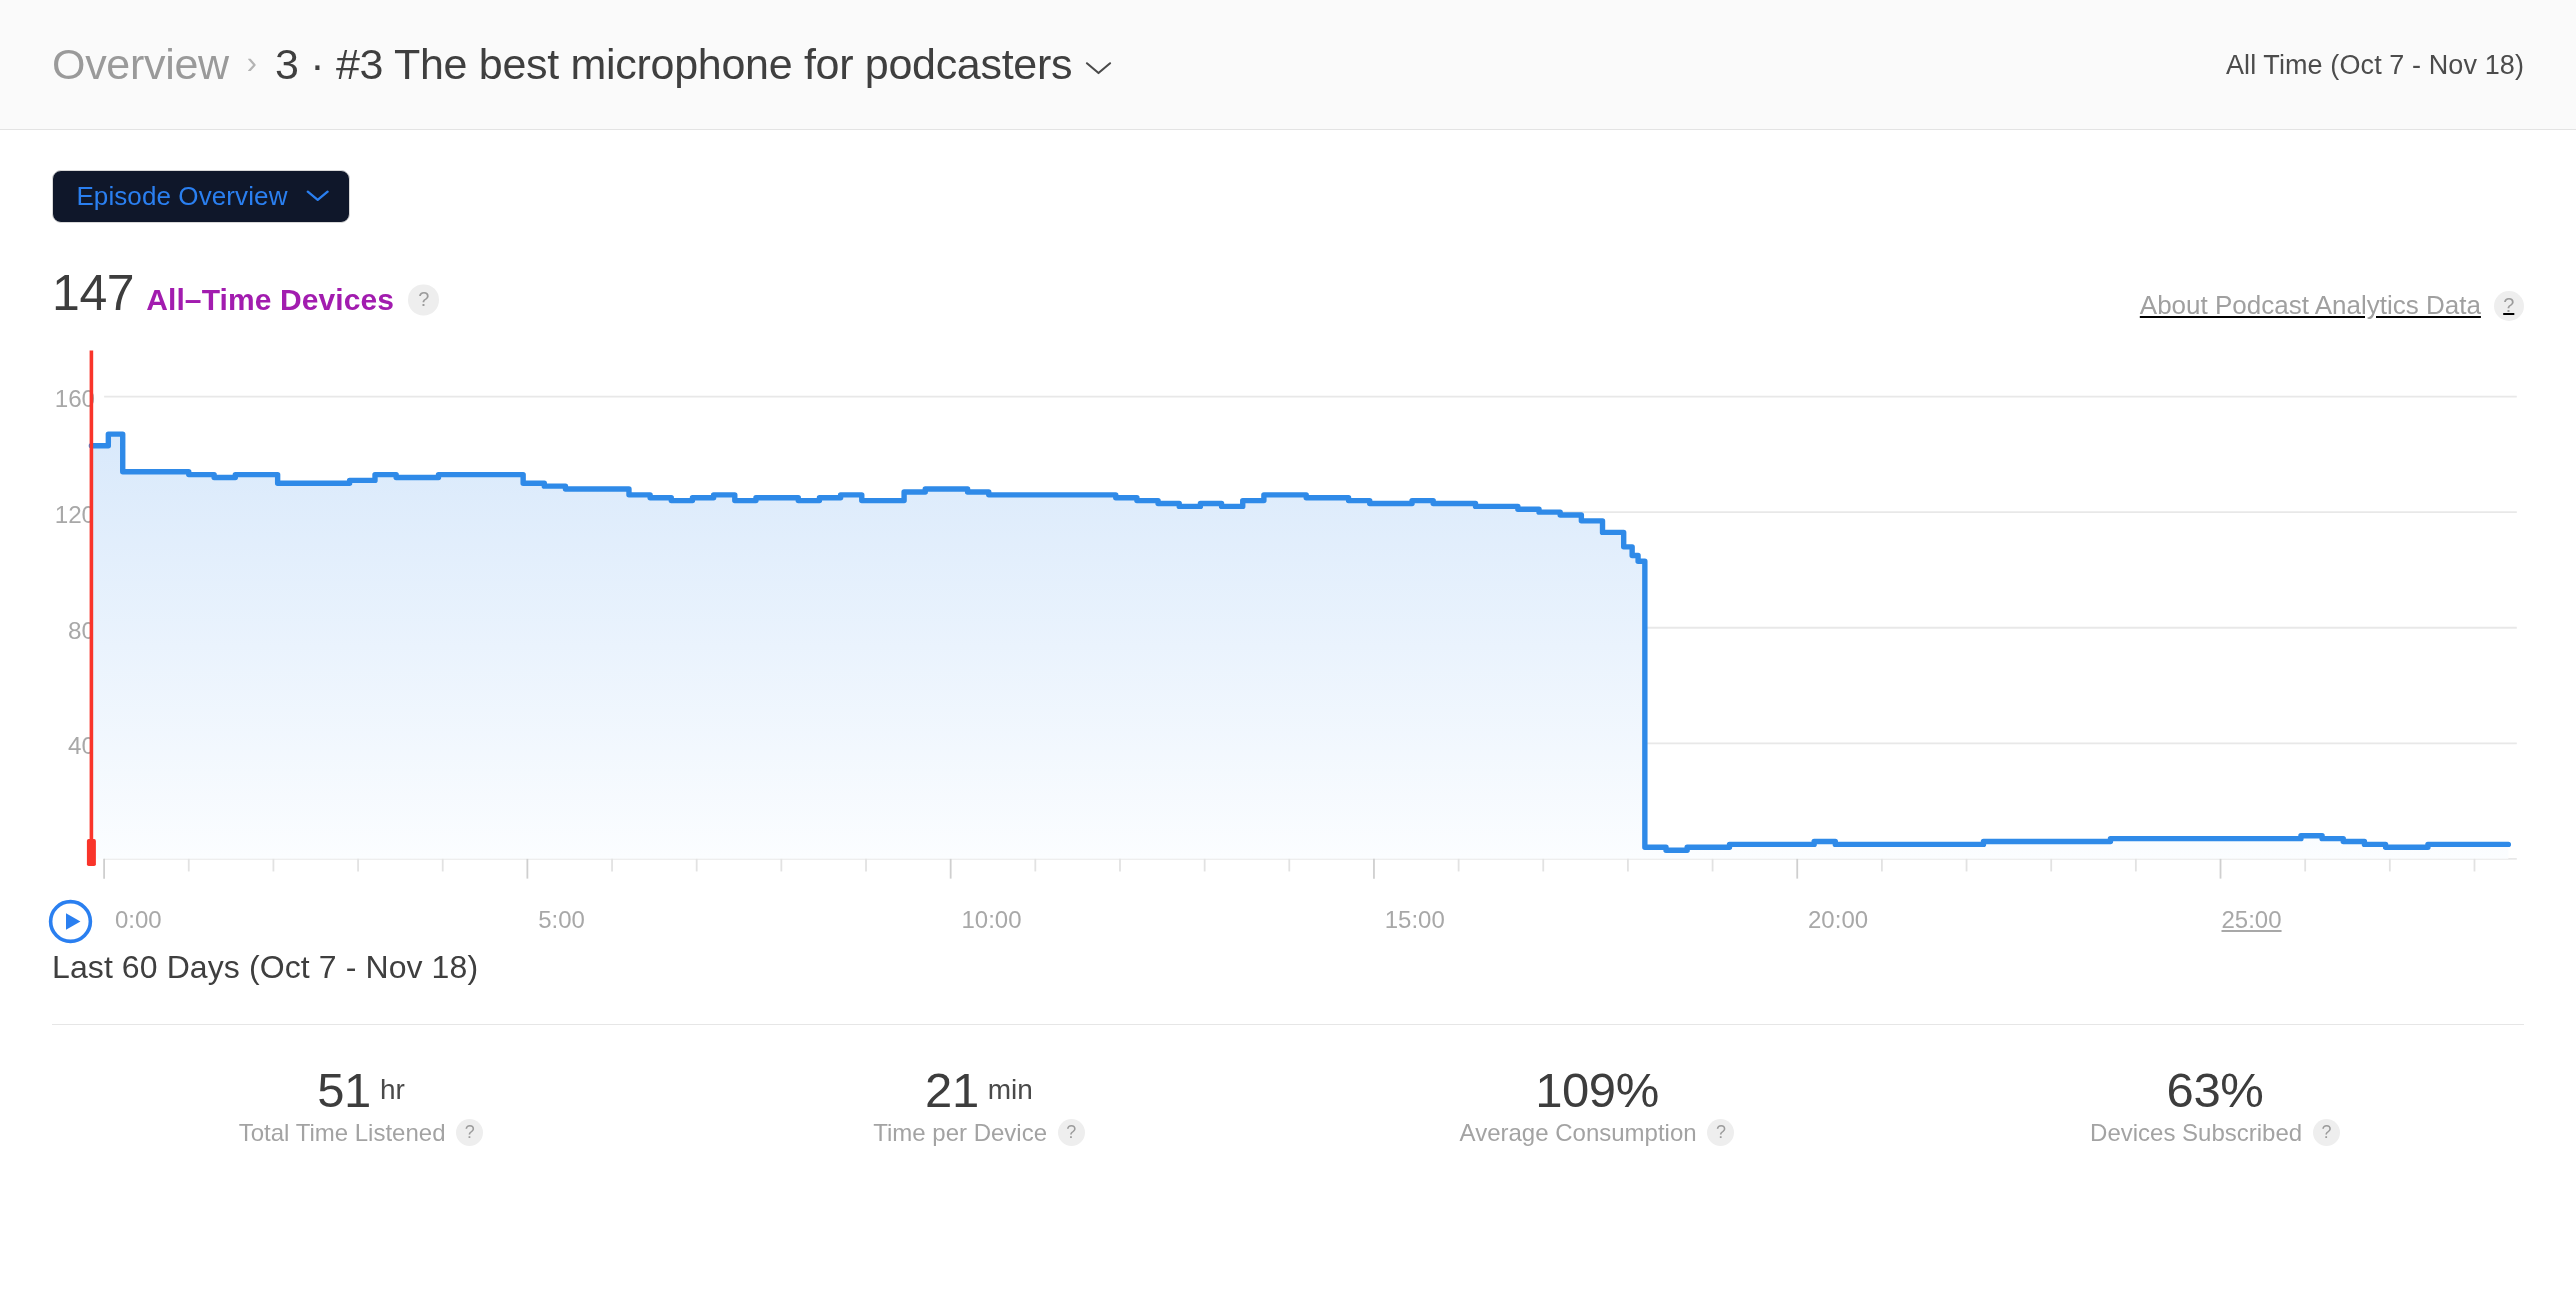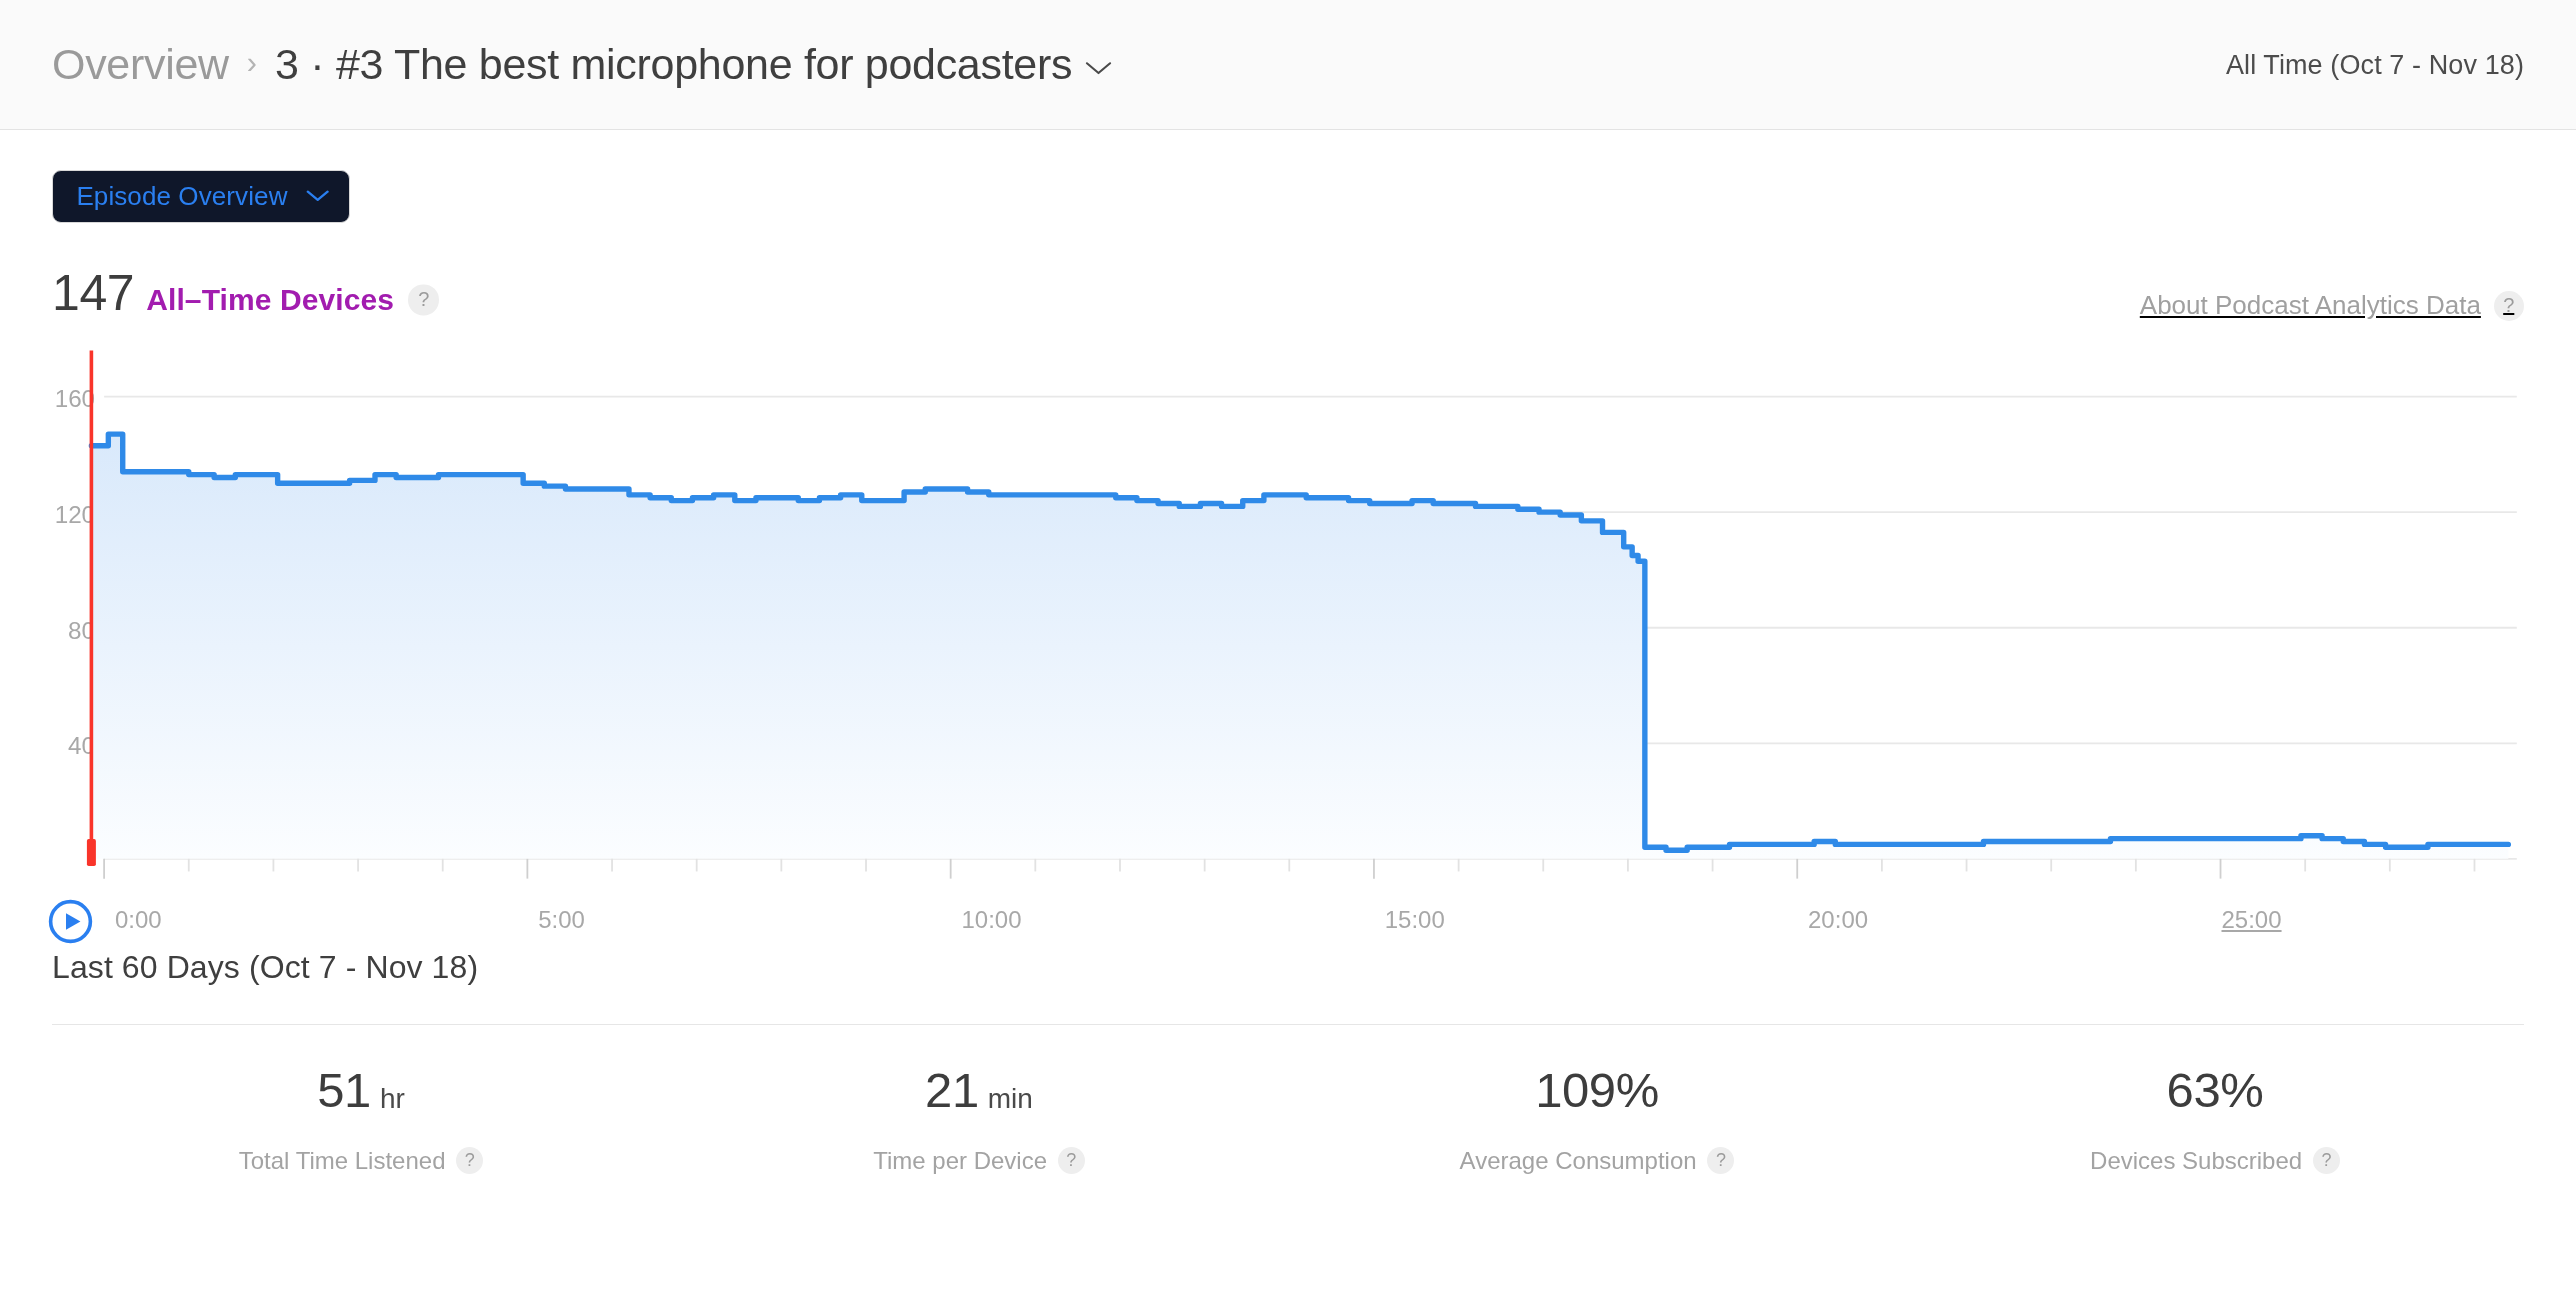--- a/index.html
+++ b/index.html
@@ -180,41 +180,41 @@
   .stats {
     display: flex;
     margin-top: 41px;
   }
   .stat {
     flex: 1 1 0;
     text-align: center;
   }
   .stat-top {
     display: flex;
-    align-items: flex-end;
+    align-items: center;
     justify-content: center;
   }
   .stat-num {
     font-size: 49px;
     font-weight: 300;
     color: #3d3d3d;
     letter-spacing: -0.4px;
     line-height: 1;
   }
   .stat-unit {
     font-size: 28px;
     font-weight: 400;
     color: #4a4a4a;
     margin-left: 9px;
   }
   .stat-bottom {
     display: flex;
     align-items: center;
     justify-content: center;
-    margin-top: 32px;
+    margin-top: 4px;
   }
   .stat-label {
     font-size: 24px;
     color: #a3a3a3;
     font-weight: 400;
   }
   .stat-bottom .help-badge {
     width: 27px; height: 27px; font-size: 18px;
     margin-left: 10.8px; transform: translateY(0);
   }

